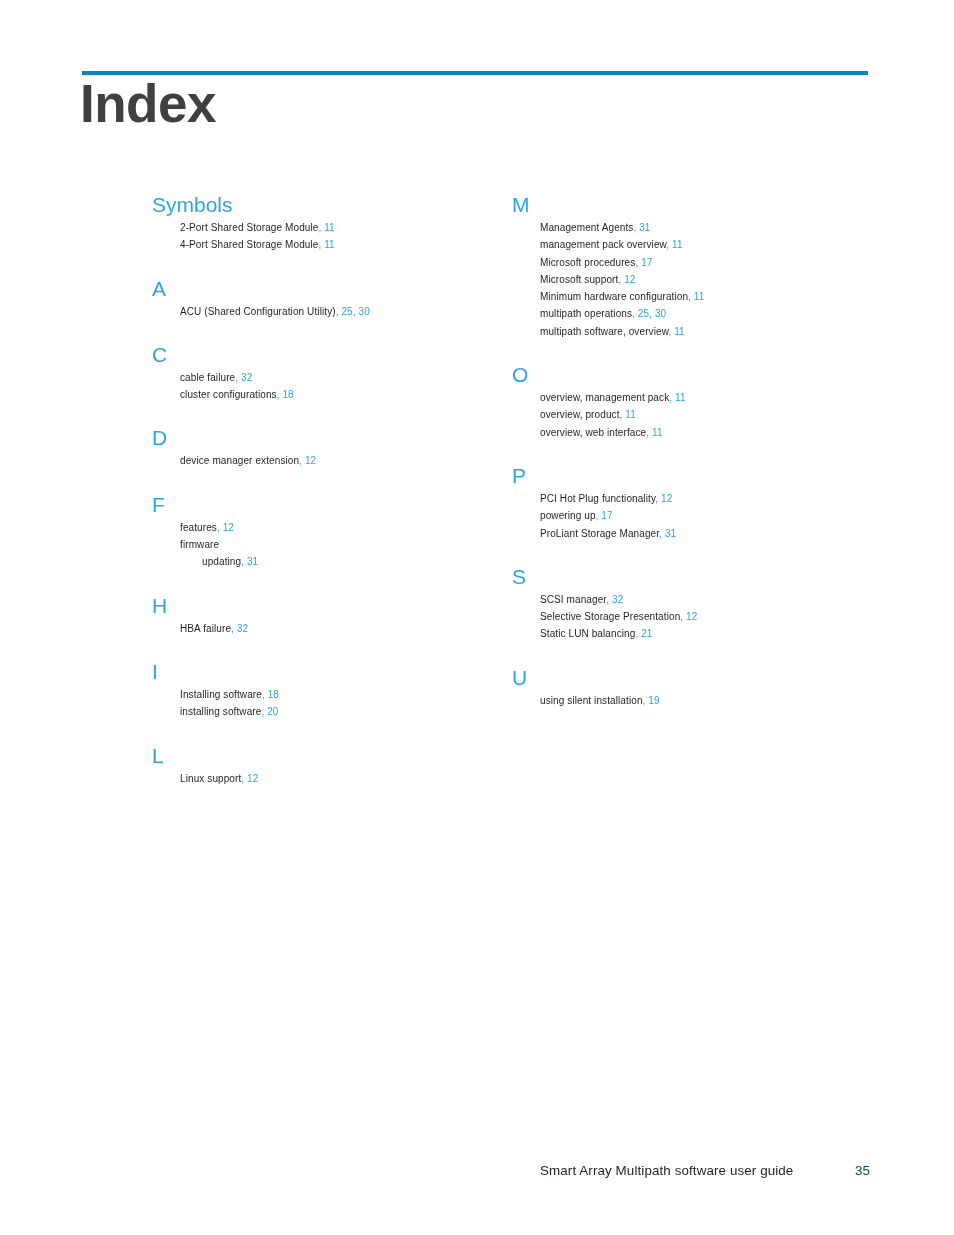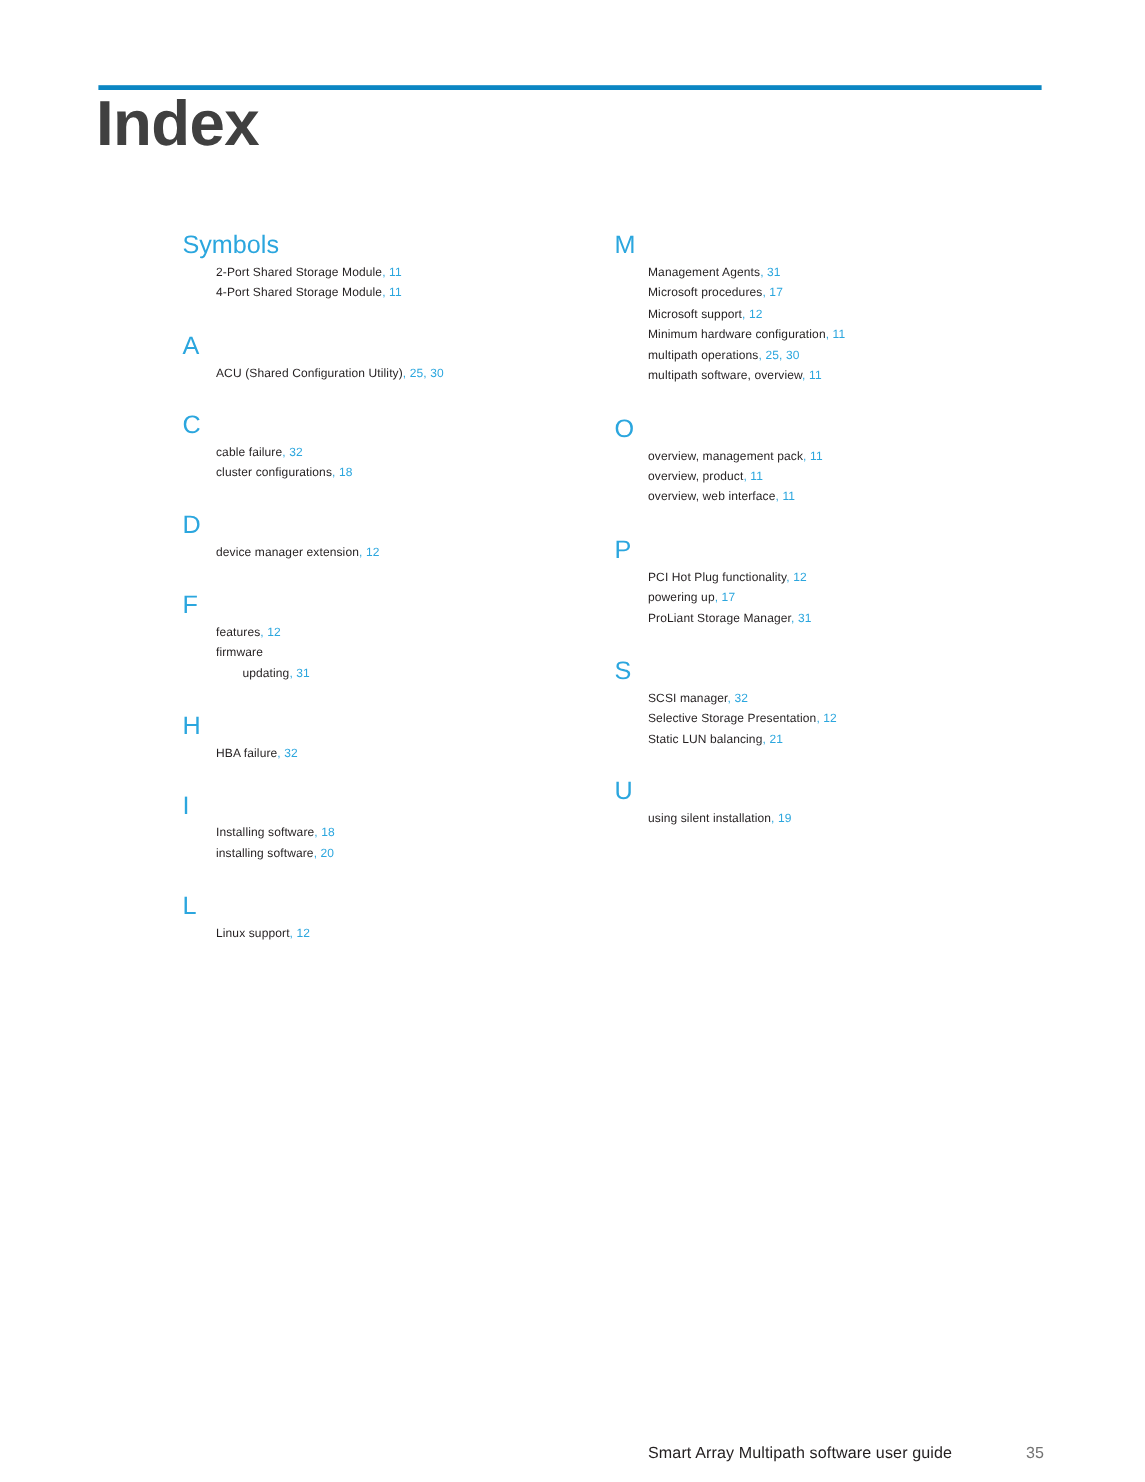--- a/index.html
+++ b/index.html
@@ -91,41 +91,41 @@
     padding-left: 22px;
   }
   .entry .pages {
     color: #2ba6de;
   }
 
   
   .footer {
     position: absolute;
     left: 540px;
-    top: 1202px;
+    top: 1162px;
     width: 330px;
     height: 18px;
   }
   .footer-title {
     position: absolute;
     left: 0;
     top: 0;
     font-size: 13.4px;
     line-height: 18px;
     color: #231f20;
     white-space: nowrap;
     letter-spacing: 0.1px;
   }
   .footer-pagenum {
     position: absolute;
     right: 0;
     top: 0;
     font-size: 13.4px;
     line-height: 18px;
-    color: #737373;
+    color: #0c4a6e;
     white-space: nowrap;
   }
 </style>
 </head>
 <body>
 
 <div class="page">
 
   <div class="header-rule"></div>
   <div class="page-title">Index</div>
@@ -184,20 +184,21 @@
           <ul class="entries">
             <li class="entry"><span>Linux support</span><span class="pages">, 12</span></li>
           </ul>
         </div>
       </div>
     <div class="column right">
         <div class="section">
           <div class="section-letter">M</div>
           <ul class="entries">
             <li class="entry"><span>Management Agents</span><span class="pages">, 31</span></li>
+            <li class="entry"><span>management pack overview</span><span class="pages">, 11</span></li>
             <li class="entry"><span>Microsoft procedures</span><span class="pages">, 17</span></li>
             <li class="entry"><span>Microsoft support</span><span class="pages">, 12</span></li>
             <li class="entry"><span>Minimum hardware configuration</span><span class="pages">, 11</span></li>
             <li class="entry"><span>multipath operations</span><span class="pages">, 25, 30</span></li>
             <li class="entry"><span>multipath software, overview</span><span class="pages">, 11</span></li>
           </ul>
         </div>
         <div class="section">
           <div class="section-letter">O</div>
           <ul class="entries">

